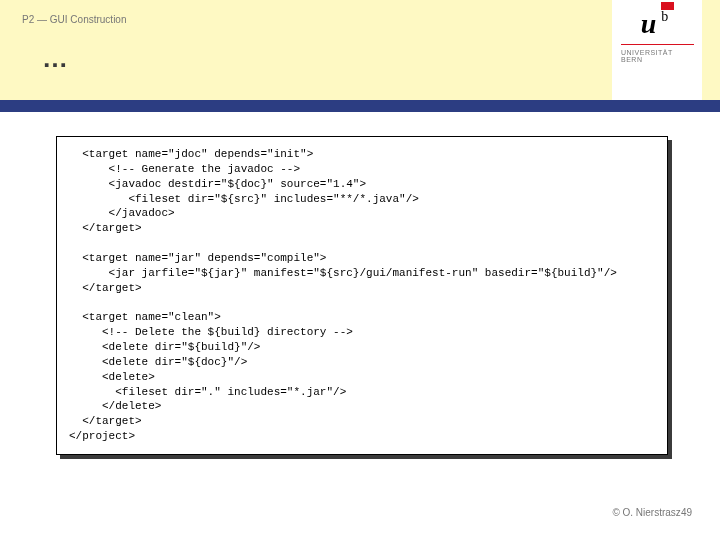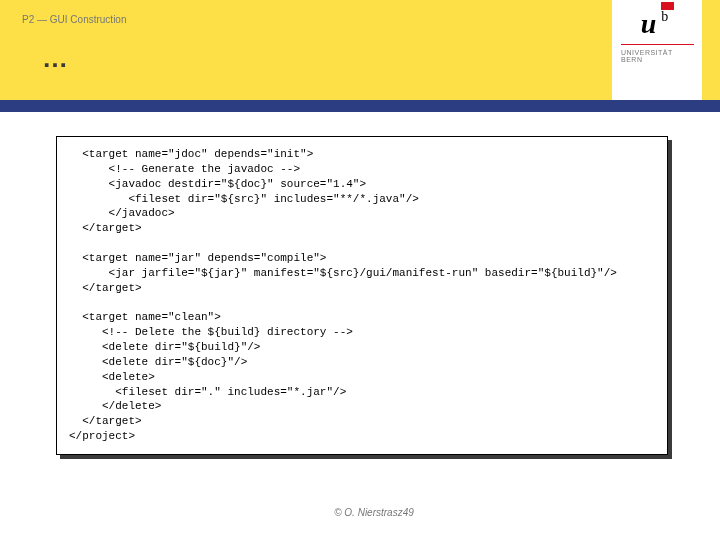--- a/index.html
+++ b/index.html
@@ -7,21 +7,21 @@
     width: 720px;
     height: 540px;
     background: #ffffff;
     font-family: Arial, Helvetica, sans-serif;
     position: relative;
     overflow: hidden;
   }
   .header-bar {
     width: 100%;
     height: 100px;
-    background: #fde047;
+    background: #fef9c3;
     position: relative;
     padding: 14px 0 0 22px;
   }
   .breadcrumb {
     font-size: 10px;
     color: #777;
   }
   .ellipsis {
     font-size: 26px;
     color: #3a3a3a;
@@ -111,24 +111,23 @@
     color: #000;
     white-space: pre;
     overflow: hidden;
   }
   .footer {
     position: absolute;
     bottom: 22px;
     left: 56px;
     right: 28px;
     display: flex;
-    justify-content: center;
+    justify-content: flex-end;
     font-size: 10px;
     color: #777;
-    font-style: italic;
   }
 </style>
 </head>
 <body>
 
 <div class="header-bar">
   <div class="breadcrumb">P2 — GUI Construction</div>
   <div class="ellipsis">…</div>
 
   <div class="logo-box">

